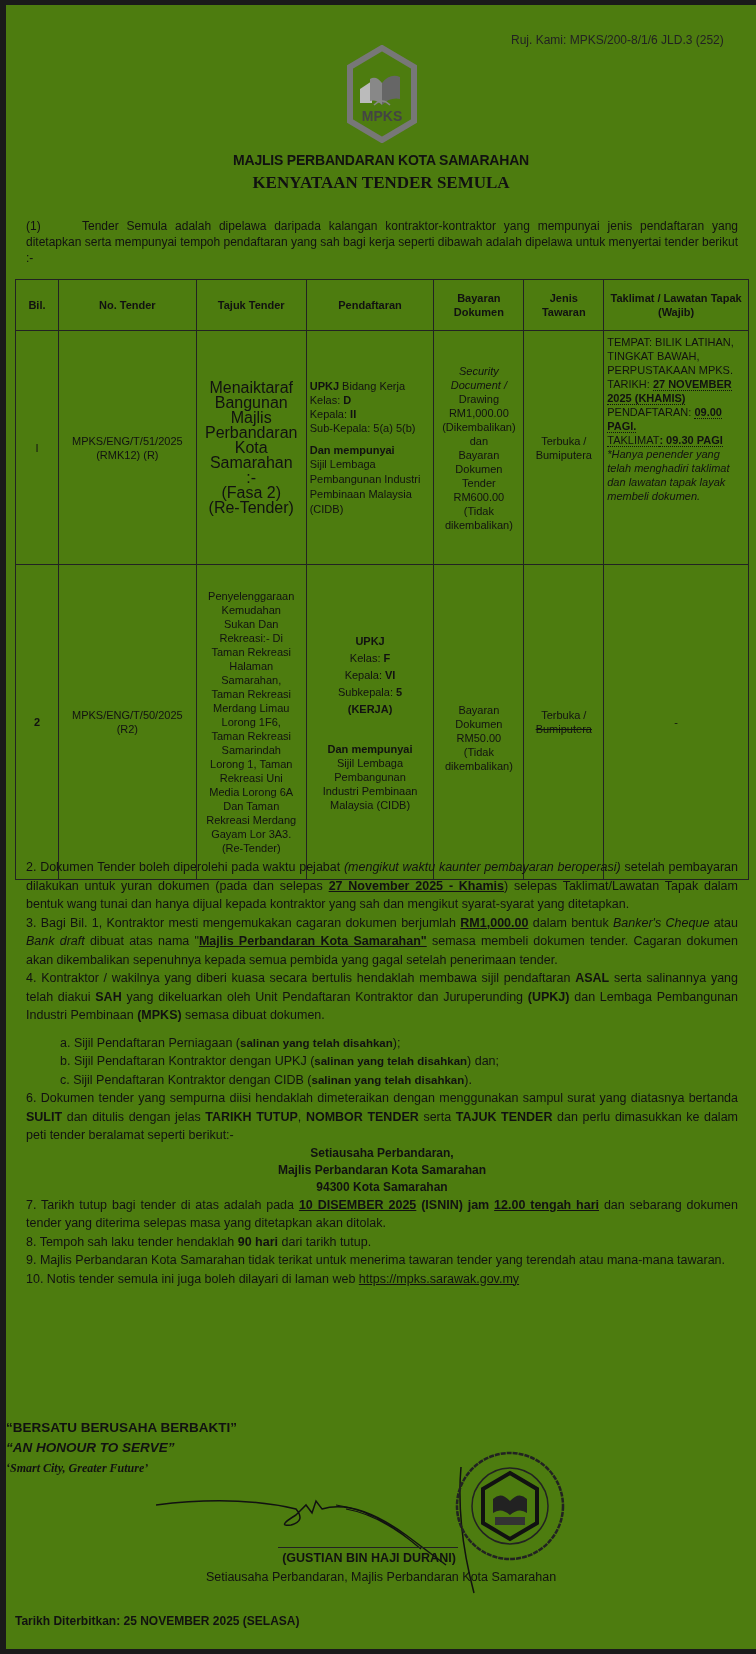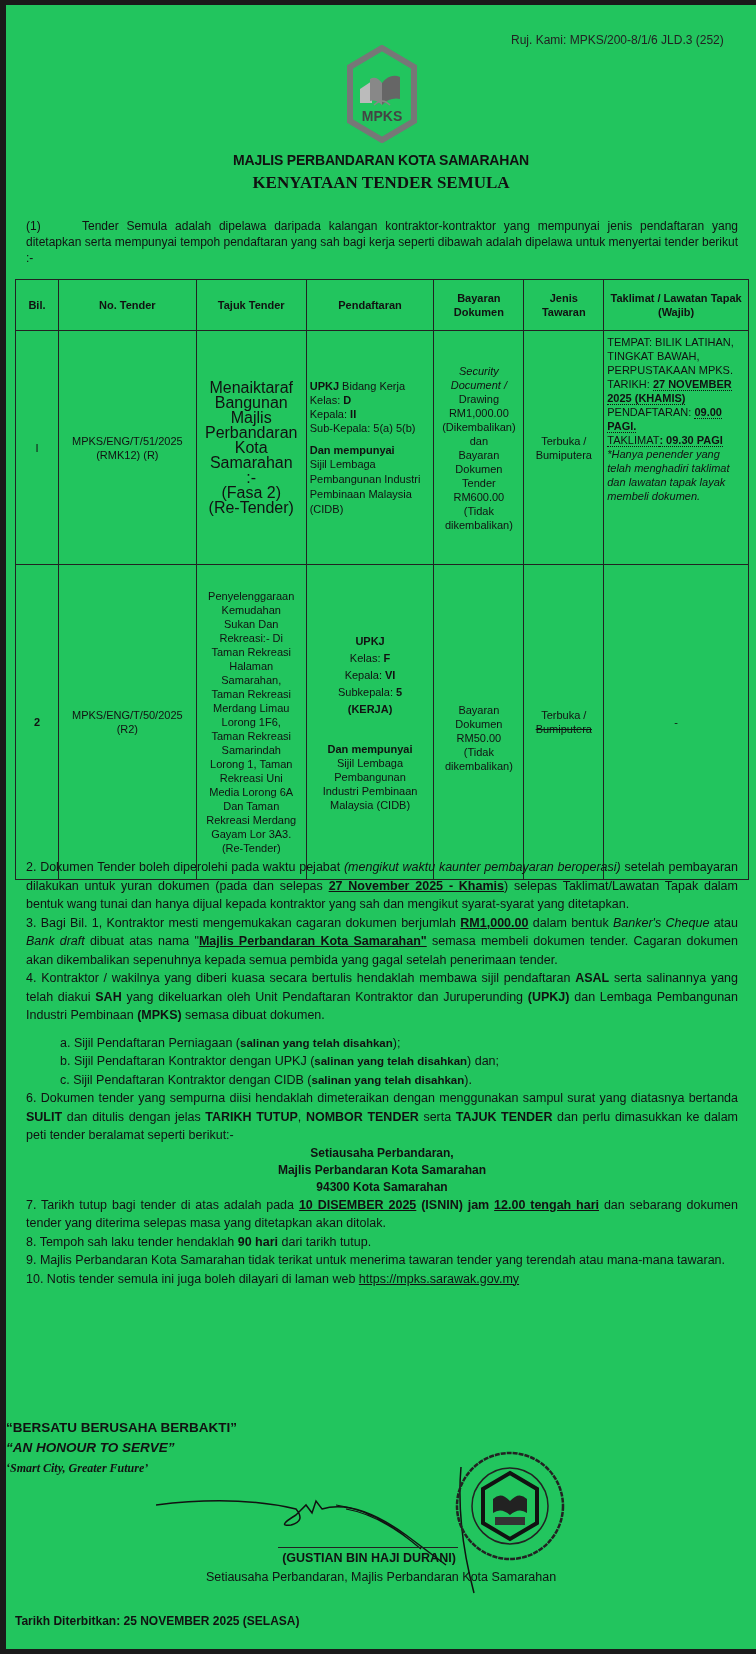--- a/index.html
+++ b/index.html
@@ -1,19 +1,19 @@
 <!DOCTYPE html>
 <html><head>
 <meta charset="utf-8">
 <style>
   html, body { margin:0; padding:0; background:#1a1a1a; }
   body { width:756px; height:1654px; overflow:hidden; }
   .page {
     position:absolute; left:6px; top:5px; width:750px; height:1644px;
-    background:#22c55e; color:#111;
+    background:#4d7c0f; color:#111;
     font-family:"Liberation Sans", sans-serif;
   }
   .ref { position:absolute; left:505px; top:28px; font-size:12px; color:#222; }
   .logo { position:absolute; left:340px; top:40px; width:72px; height:98px; }
   .org-title { position:absolute; left:0; width:750px; top:147px; text-align:center; font-weight:bold; font-size:14px; letter-spacing:-0.2px; }
   .doc-title { position:absolute; left:0; width:750px; top:168px; text-align:center; font-family:"Liberation Serif", serif; font-weight:bold; font-size:17px; }
   .intro { position:absolute; left:20px; top:213px; width:712px; font-size:12px; line-height:16px; text-align:justify; }
   .intro .num { display:inline-block; width:56px; }
 
   table.tender {

